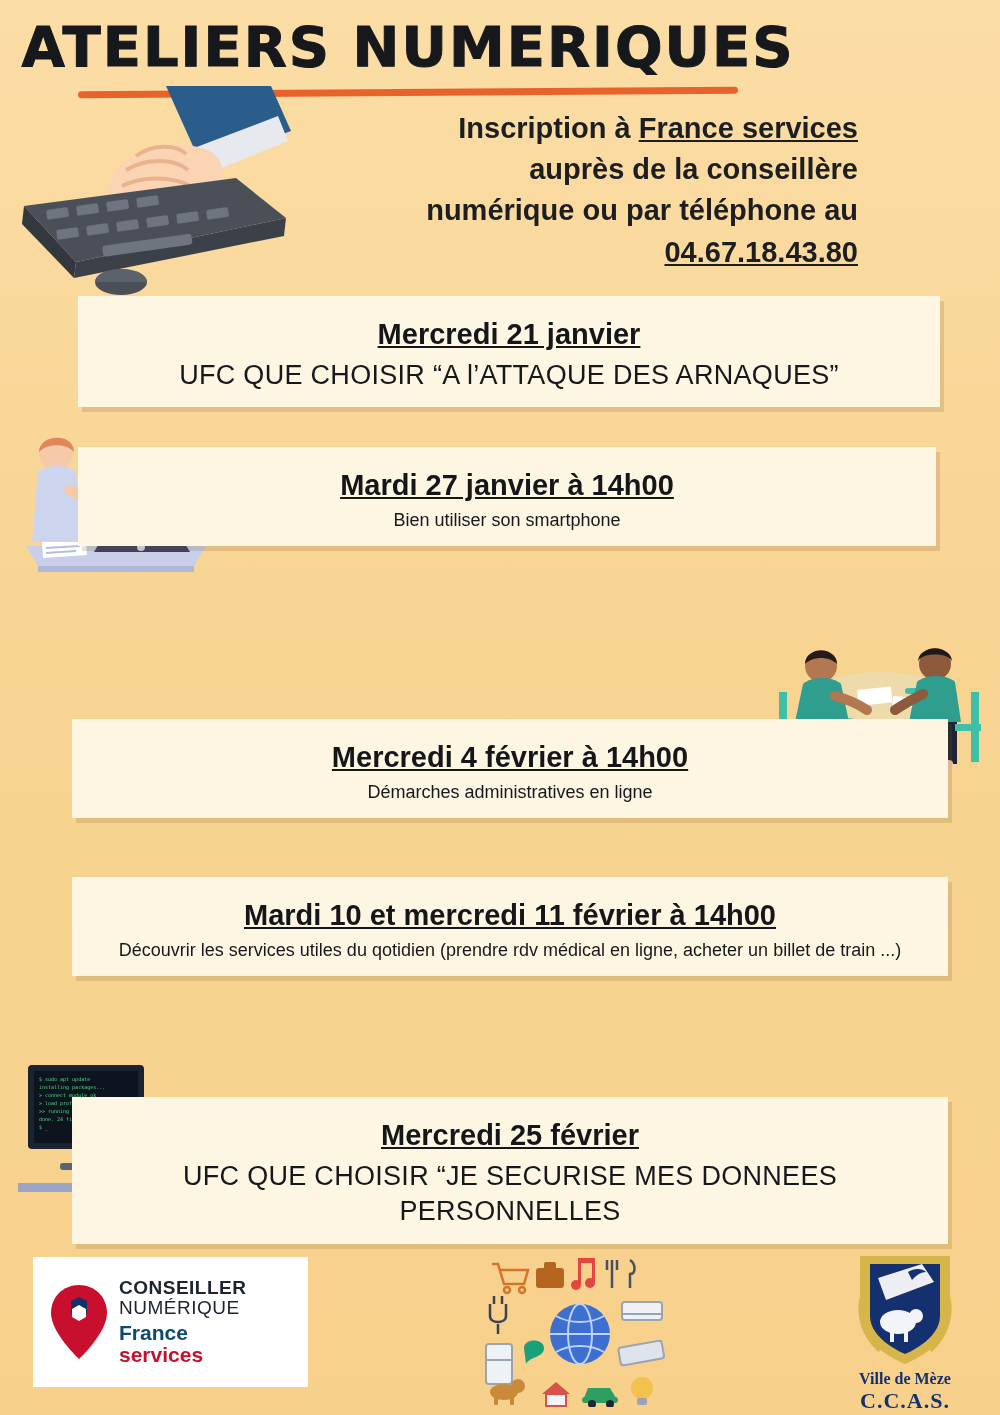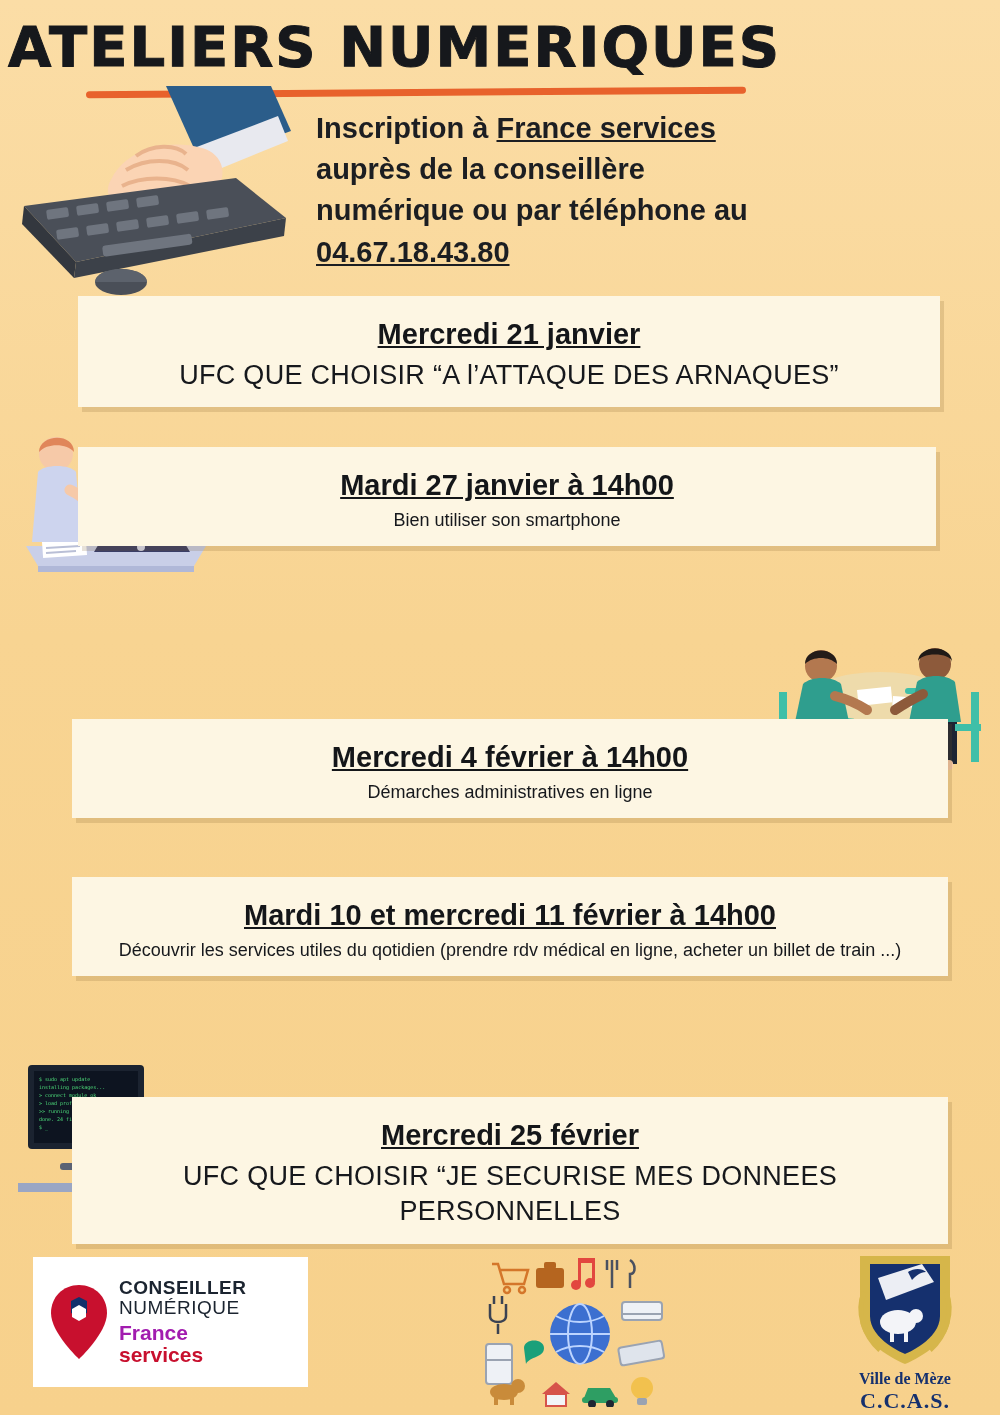--- a/index.html
+++ b/index.html
@@ -20,22 +20,21 @@
     background: linear-gradient(180deg, #fbdda6 0%, #f8d492 45%, #f7d18c 100%);
     overflow: hidden;
   }
 
   
   .title-block {
     position: absolute;
     top: 14px;
     left: 0;
     width: 816px;
-    text-align: left;
-    margin-left: 8px;
+    text-align: center;
   }
   .title {
     font-family: "DejaVu Sans", sans-serif;
     font-weight: bold;
     font-size: 56px;
     letter-spacing: 2px;
     color: #16181c;
     text-transform: uppercase;
     -webkit-text-stroke: 1px #16181c;
   }
@@ -45,23 +44,23 @@
     margin: 10px auto 0;
     background: #e8622c;
     border-radius: 4px;
     transform: rotate(-0.4deg);
   }
 
   
   .intro {
     position: absolute;
     top: 108px;
-    left: 316px;
+    left: 298px;
     width: 560px;
-    text-align: left;
+    text-align: right;
     font-size: 29px;
     line-height: 1.42;
     font-weight: bold;
     color: #1c1e22;
   }
   .intro .u { text-decoration: underline; }
 
   
   .card {
     position: absolute;
@@ -116,21 +115,21 @@
     top: 1257px; left: 33px;
     width: 275px; height: 130px;
     background: #ffffff;
     display: flex; align-items: center; gap: 10px;
     padding: 8px 16px;
   }
   .cn-mark { width: 60px; height: 78px; flex: 0 0 60px; }
   .cn-text { line-height: 1.05; }
   .cn-text .l1 { font-size: 19px; font-weight: bold; color: #1b2430; letter-spacing: .5px; }
   .cn-text .l2 { font-size: 19px; font-weight: normal; color: #1b2430; letter-spacing: .5px; }
-  .cn-text .l3 { font-size: 21px; font-weight: bold; color: #a21caf; margin-top: 4px; }
+  .cn-text .l3 { font-size: 21px; font-weight: bold; color: #0c4a6e; margin-top: 4px; }
   .cn-text .l4 { font-size: 21px; font-weight: bold; color: #c8102e; }
 
   #illus-icons { top: 1252px; left: 480px; width: 200px; height: 155px; }
 
   .crest {
     position: absolute;
     top: 1248px; left: 845px;
     width: 120px; height: 160px;
     text-align: center;
   }

